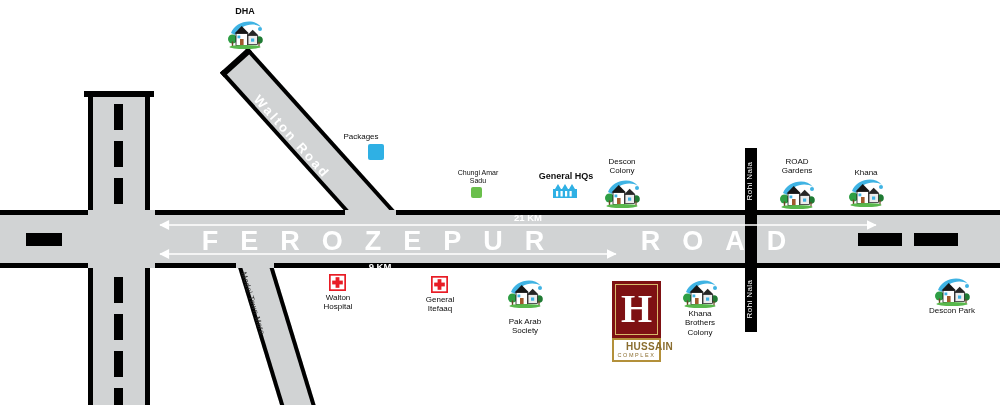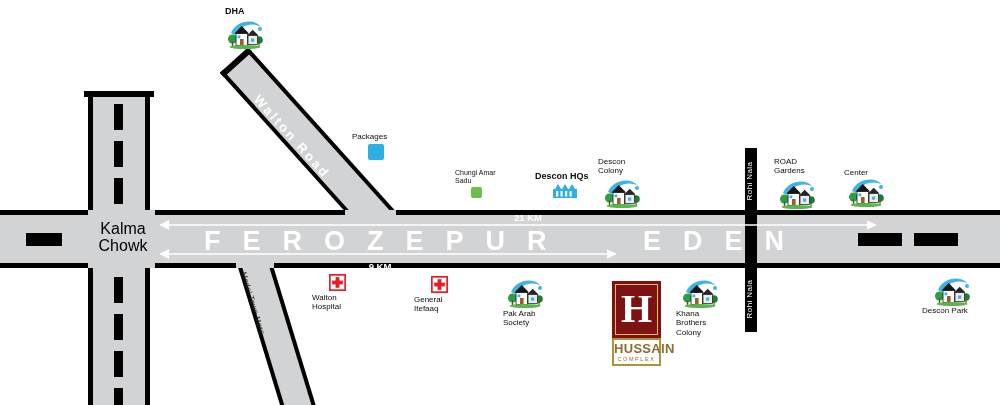--- a/index.html
+++ b/index.html
@@ -19,32 +19,32 @@
   #model-label{left:248px;top:271px;color:#2b2b2b;font-size:7.5px;letter-spacing:.4px;
                transform:rotate(73deg);transform-origin:0 0;white-space:nowrap;}
   #ferozepur-label{left:150px;top:226px;width:710px;text-align:center;color:#fff;
                    font-size:27px;font-weight:bold;letter-spacing:22px;word-spacing:45px;white-space:nowrap;}
   #kalma-label{left:92px;top:220px;width:62px;text-align:center;color:#000;
                font-size:16px;font-weight:500;line-height:1.08;}
   .nala-strip{position:absolute;left:745px;width:12px;background:#000;}
   .nala-label{position:absolute;left:719px;width:64px;height:12px;text-align:center;color:#fff;
               font-size:8px;letter-spacing:.4px;transform:rotate(-90deg);white-space:nowrap;}
   .dist{position:absolute;color:#fff;font-size:9.5px;font-weight:600;text-align:center;}
-  .lm{position:absolute;font-size:8px;line-height:1.18;color:#0d0d0d;}
+  .lm{position:absolute;text-align:center;font-size:8px;line-height:1.18;color:#0d0d0d;}
   .lm.bold{font-weight:700;font-size:9px;}
   .lm.tiny{font-size:7px;}
   .sq{position:absolute;border-radius:2px;}
   
   #hc{position:absolute;left:612px;top:281px;width:49px;}
   #hc .box{position:relative;width:49px;height:57px;background:#7e1113;}
   #hc .box::after{content:"";position:absolute;inset:3px;border:1px solid #d9b96a;}
   #hc .box .h{position:relative;display:block;width:100%;text-align:center;color:#fff;
               font-family:"Liberation Serif",serif;font-weight:bold;font-size:40px;line-height:55px;}
   #hc .plate{width:45px;background:#fff;border:2px solid #b3903a;text-align:center;padding:1px 0 2px 0;}
-  #hc .plate .l1{font-size:13px;font-weight:bold;color:#8a6d2f;letter-spacing:.3px;}
+  #hc .plate .l1{font-size:10px;font-weight:bold;color:#8a6d2f;letter-spacing:.3px;padding-left:12px;}
   #hc .plate .l2{font-size:5.5px;color:#8a6d2f;letter-spacing:1.6px;}
 </style>
 </head>
 <body>
 
 <svg width="0" height="0" style="position:absolute">
   <symbol id="sym-house" viewBox="0 0 36 30">
     <path d="M4 14 C8 3 26 -2 34 8 C26 3 13 6 8 16 Z" fill="#3fb3e3"></path>
     <circle cx="33" cy="10" r="2" fill="#3fb3e3"></circle>
     <circle cx="5.5" cy="20" r="4.5" fill="#2e9e44"></circle>
@@ -108,22 +108,21 @@
   <div class="dash" style="left:114px;top:178px;width:9px;height:26px"></div>
   <div class="dash" style="left:114px;top:277px;width:9px;height:26px"></div>
   <div class="dash" style="left:114px;top:314px;width:9px;height:26px"></div>
   <div class="dash" style="left:114px;top:351px;width:9px;height:26px"></div>
   <div class="dash" style="left:114px;top:388px;width:9px;height:17px"></div>
 
   <div class="nala-strip" style="top:148px;height:184px"></div>
   <div class="nala-label" style="top:175px">Rohi Nala</div>
   <div class="nala-label" style="top:293px">Rohi Nala</div>
 
-  <div id="ferozepur-label" class="abs">FEROZEPUR EDEN</div>
-  <div id="kalma-label" class="abs">Kalma Chowk</div>
+  <div id="ferozepur-label" class="abs">FEROZEPUR ROAD</div>
 
   <svg class="abs" style="left:0;top:0" width="1000" height="405">
     <defs>
       <marker id="ah-r" markerWidth="8" markerHeight="8" refX="6.5" refY="3.5" orient="auto">
         <path d="M0,0 L7,3.5 L0,7 Z" fill="#fff"></path>
       </marker>
       <marker id="ah-l" markerWidth="8" markerHeight="8" refX="0.5" refY="3.5" orient="auto">
         <path d="M7,0 L0,3.5 L7,7 Z" fill="#fff"></path>
       </marker>
     </defs>
@@ -131,60 +130,60 @@
     <line x1="160" y1="254" x2="616" y2="254" stroke="#fff" stroke-width="1.4" marker-start="url(#ah-l)" marker-end="url(#ah-r)"></line>
   </svg>
   <div class="dist" style="left:493px;top:212px;width:70px">21 KM</div>
   <div class="dist" style="left:350px;top:261px;width:60px">9 KM</div>
 
   <div class="lm bold" style="left:225px;top:6px;width:40px">DHA</div>
   <svg class="abs" style="left:227px;top:19px" width="36" height="30">
       <use href="#sym-house"></use>
     </svg>
 
-  <div class="lm" style="left:352px;top:132px;width:50px">Packages</div>
+  <div class="lm" style="left:336px;top:132px;width:50px">Packages</div>
   <div class="sq" style="left:368px;top:144px;width:16px;height:16px;background:#2fb0e4"></div>
 
   <div class="lm tiny" style="left:455px;top:169px;width:46px">Chungi Amar Sadu</div>
   <div class="sq" style="left:471px;top:187px;width:11px;height:11px;background:#6abf4b"></div>
 
-  <div class="lm bold" style="left:535px;top:171px;width:62px">Descon HQs</div>
+  <div class="lm bold" style="left:535px;top:171px;width:62px">General HQs</div>
   <svg class="abs" style="left:552px;top:183px" width="26" height="16">
       <use href="#sym-descon"></use>
     </svg>
 
   <div class="lm" style="left:598px;top:157px;width:48px">Descon Colony</div>
   <svg class="abs" style="left:604px;top:178px" width="36" height="30">
       <use href="#sym-house"></use>
     </svg>
 
   <div class="lm" style="left:774px;top:157px;width:46px">ROAD Gardens</div>
   <svg class="abs" style="left:779px;top:179px" width="36" height="30">
       <use href="#sym-house"></use>
     </svg>
 
-  <div class="lm" style="left:844px;top:168px;width:44px">Center</div>
+  <div class="lm" style="left:844px;top:168px;width:44px">Khana</div>
   <svg class="abs" style="left:848px;top:177px" width="36" height="30">
       <use href="#sym-house"></use>
     </svg>
 
   <svg class="abs" style="left:329px;top:274px" width="17" height="17">
       <use href="#sym-cross"></use>
     </svg>
   <div class="lm" style="left:312px;top:293px;width:52px">Walton Hospital</div>
 
   <svg class="abs" style="left:431px;top:276px" width="17" height="17">
       <use href="#sym-cross"></use>
     </svg>
   <div class="lm" style="left:414px;top:295px;width:52px">General Itefaaq</div>
 
   <svg class="abs" style="left:507px;top:278px" width="36" height="30">
       <use href="#sym-house"></use>
     </svg>
-  <div class="lm" style="left:503px;top:309px;width:44px">Pak Arab Society</div>
+  <div class="lm" style="left:503px;top:317px;width:44px">Pak Arab Society</div>
 
   <div id="hc">
     <div class="box">
       <span class="h">H</span>
     </div>
     <div class="plate">
       <div class="l1">HUSSAIN</div>
       <div class="l2">COMPLEX</div>
     </div>
   </div>

